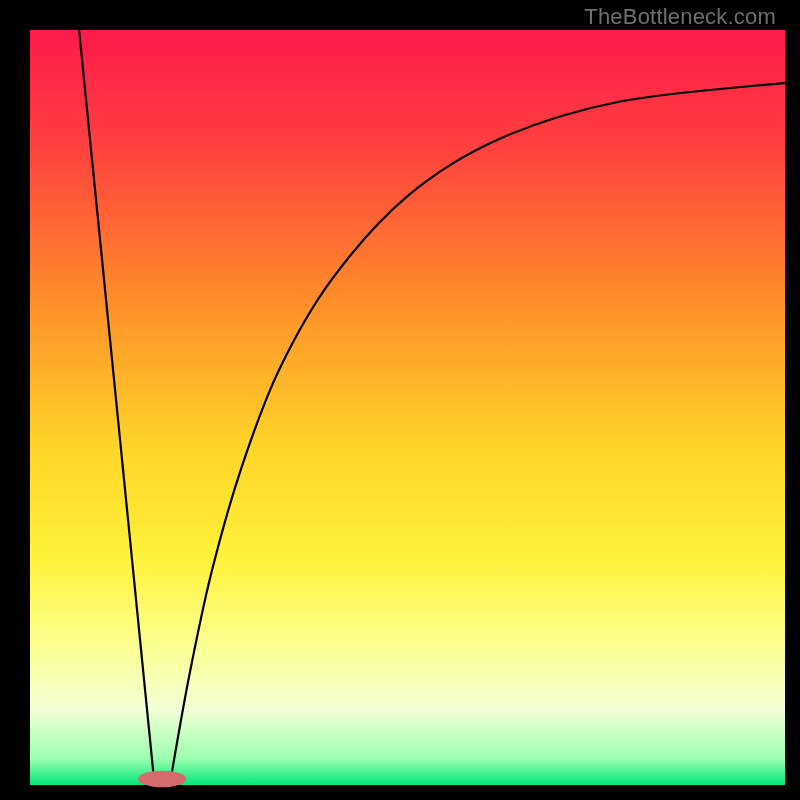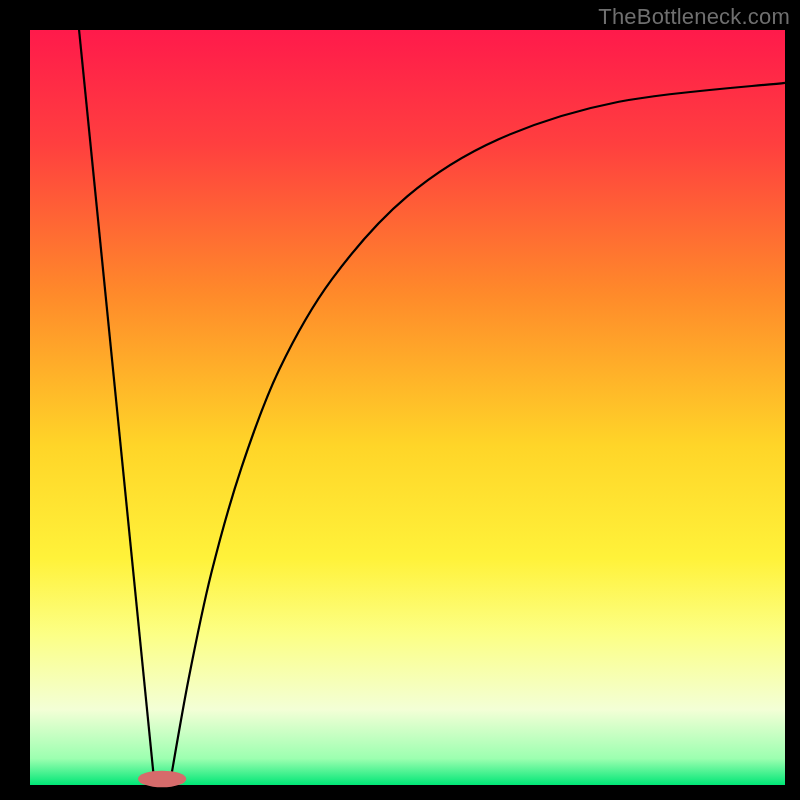--- a/index.html
+++ b/index.html
@@ -13,21 +13,21 @@
   }
   .frame {
     position: relative;
     width: 800px;
     height: 800px;
     background: #000;
   }
   .watermark {
     position: absolute;
     top: 4px;
-    right: 10px;
+    right: 24px;
     color: #6f6f6f;
     font-size: 22px;
     font-weight: 500;
     letter-spacing: 0.2px;
     z-index: 5;
   }
   svg {
     position: absolute;
     top: 0;
     left: 0;

